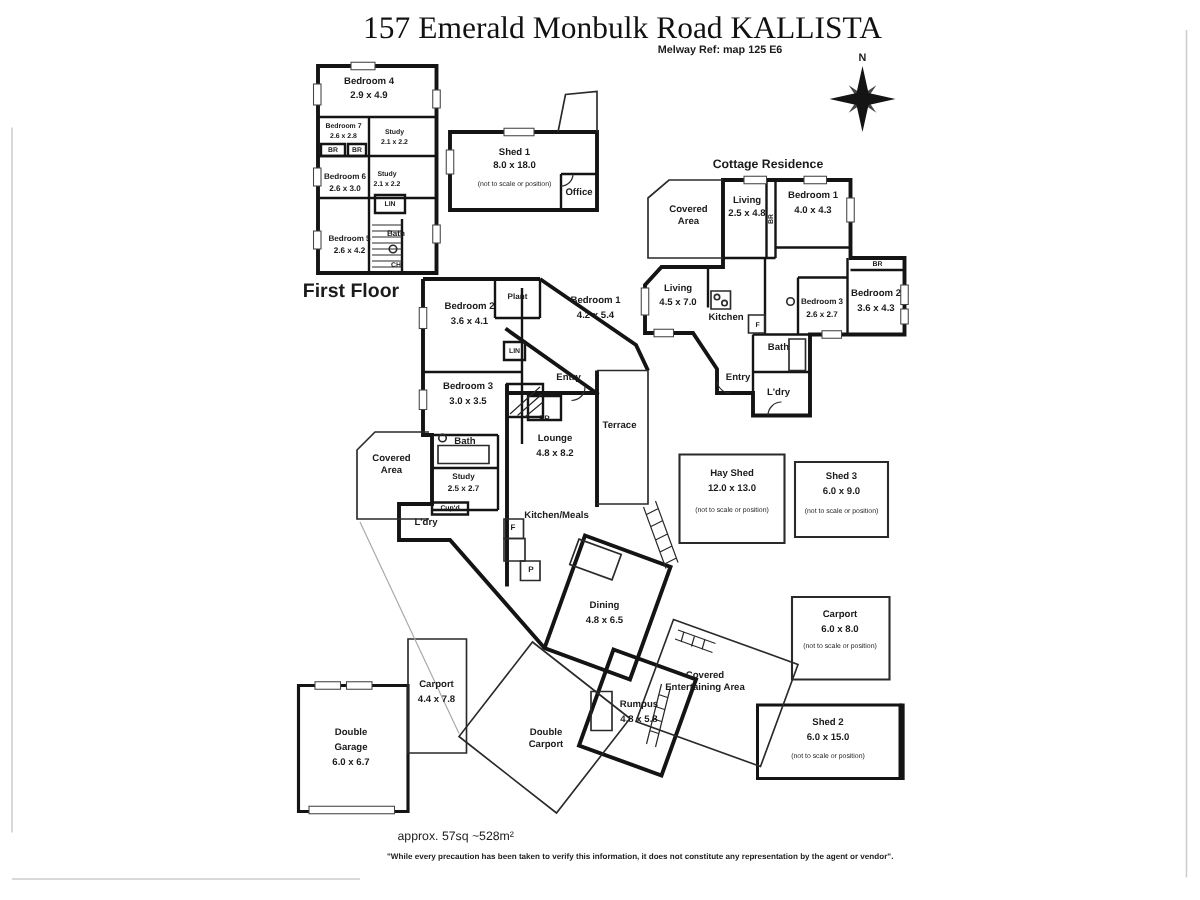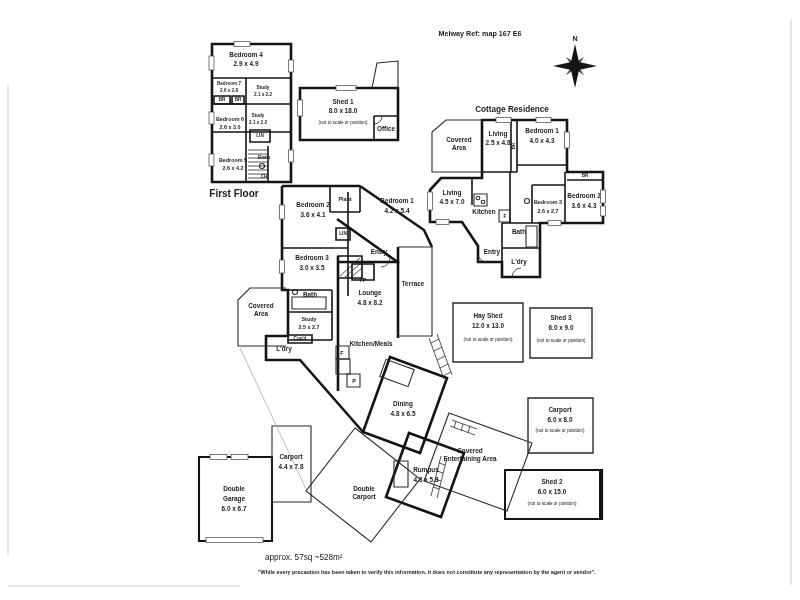--- a/index.html
+++ b/index.html
@@ -2,21 +2,21 @@
 <html><head>
 <meta charset="utf-8">
 <style>
   html,body{margin:0;padding:0;background:#fff}
   #plan{position:relative;width:800px;height:600px;background:#ffffff;overflow:hidden;
         font-family:"Liberation Sans",sans-serif}
   #walls{position:absolute;left:0;top:0}
   .lb{position:absolute;transform:translate(-50%,-50%);text-align:center;font-weight:bold;
       color:#1b1b1b;line-height:1.25;white-space:nowrap}
   .f4{font-size:4.6px}.f5{font-size:5.4px}.f6{font-size:6.4px}
-  .f7{font-size:7.2px}.f8{font-size:8.2px}.f9{font-size:10px}
+  .f7{font-size:7.2px}.f8{font-size:8.2px}.f9{font-size:13px}
   .wrap{white-space:normal}
   .title{position:absolute;transform:translate(-50%,-50%);font-family:"Liberation Serif",serif;
          font-size:21px;color:#111;white-space:nowrap}
   .leftal{transform:translate(0,-50%);text-align:left}
   .norm{font-weight:normal}
 </style>
 </head>
 <body>
 
 <div id="plan">
@@ -122,21 +122,22 @@
         <rect x="231" y="454.5" width="17" height="5"></rect>
     <rect x="206" y="537.5" width="57" height="5"></rect>
   </g>
 
   <g>
     <polygon fill="#454545" points="584.2,56.8 578,66 584.2,75.2 575,69 565.8,75.2 572,66 565.8,56.8 575,63"></polygon>
     <polygon fill="#141414" points="575,44 579,62 597,66 579,70 575,88 571,70 553,66 571,62"></polygon>
   </g>
 </svg>
 
-<div class="lb f7" style="left:480px;top:33px">Melway Ref: map 167 E6</div>
+<div class="title" style="left:415px;top:19px">157 Emerald Monbulk Road KALLISTA</div>
+<div class="lb f7" style="left:480px;top:33px">Melway Ref: map 125 E6</div>
 <div class="lb f7" style="left:575px;top:38px">N</div>
 
 <div class="lb f6" style="left:246px;top:55px">Bedroom 4</div>
 <div class="lb f6" style="left:246px;top:64px">2.9 x 4.9</div>
 <div class="lb f4" style="left:222px;top:100px">BR</div>
 <div class="lb f4" style="left:238px;top:100px">BR</div>
 <div class="lb f4" style="left:229px;top:84px">Bedroom 7</div>
 <div class="lb f4" style="left:229px;top:91px">2.6 x 2.8</div>
 <div class="lb f4" style="left:263px;top:88px">Study</div>
 <div class="lb f4" style="left:263px;top:95px">2.1 x 2.2</div>

